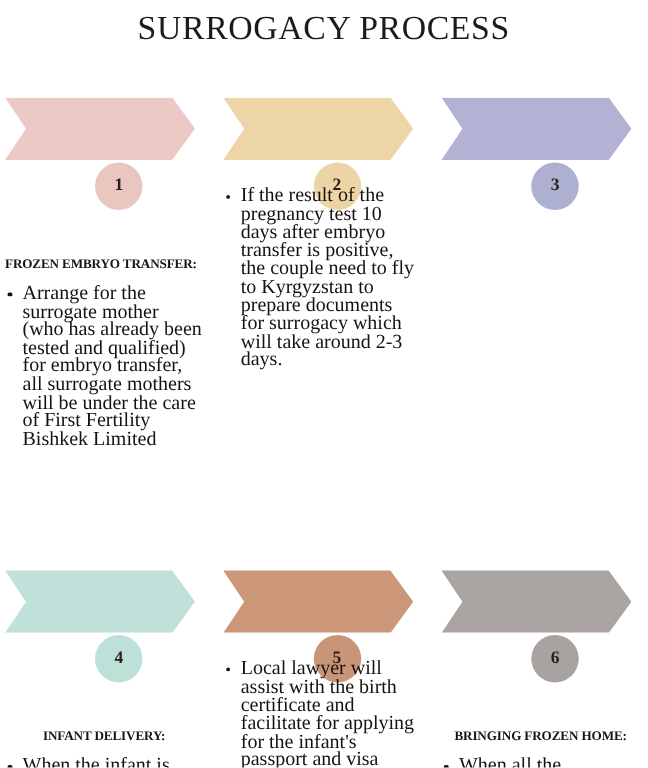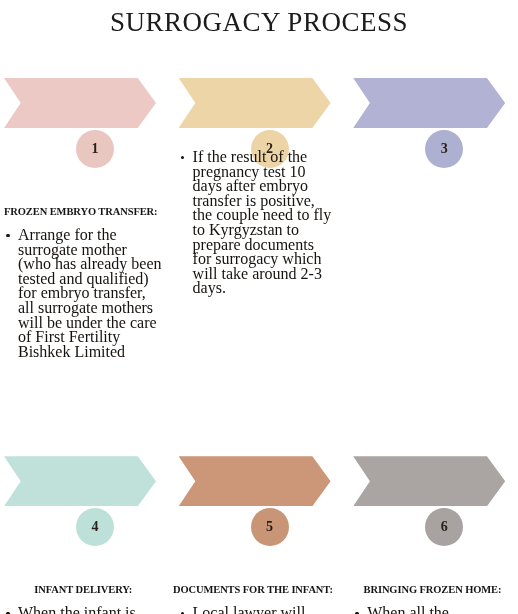--- a/index.html
+++ b/index.html
@@ -168,21 +168,20 @@
       <ul class="bullets">
         <li>When the infant is nearing documents, the couple,</li>
       </ul>
     </div>
 
     <div class="col col-2">
       <div class="chevron-wrap">
         <div class="chevron" style="background: rgb(204, 151, 121);"></div>
         <div class="step-circle" style="background: rgb(201, 149, 119);">5</div>
       </div>
-      <p class="heading" style="margin-left:-8px;">DOCUMENTS FOR THE INFANT:</p>
       <ul class="bullets">
         <li>Local lawyer will assist with the birth certificate and facilitate for applying for the infant's passport and visa (approximately one month)</li>
       </ul>
     </div>
 
     <div class="col col-3">
       <div class="chevron-wrap">
         <div class="chevron" style="background: rgb(170, 165, 163);"></div>
         <div class="step-circle" style="background: rgb(168, 163, 161);">6</div>
       </div>

